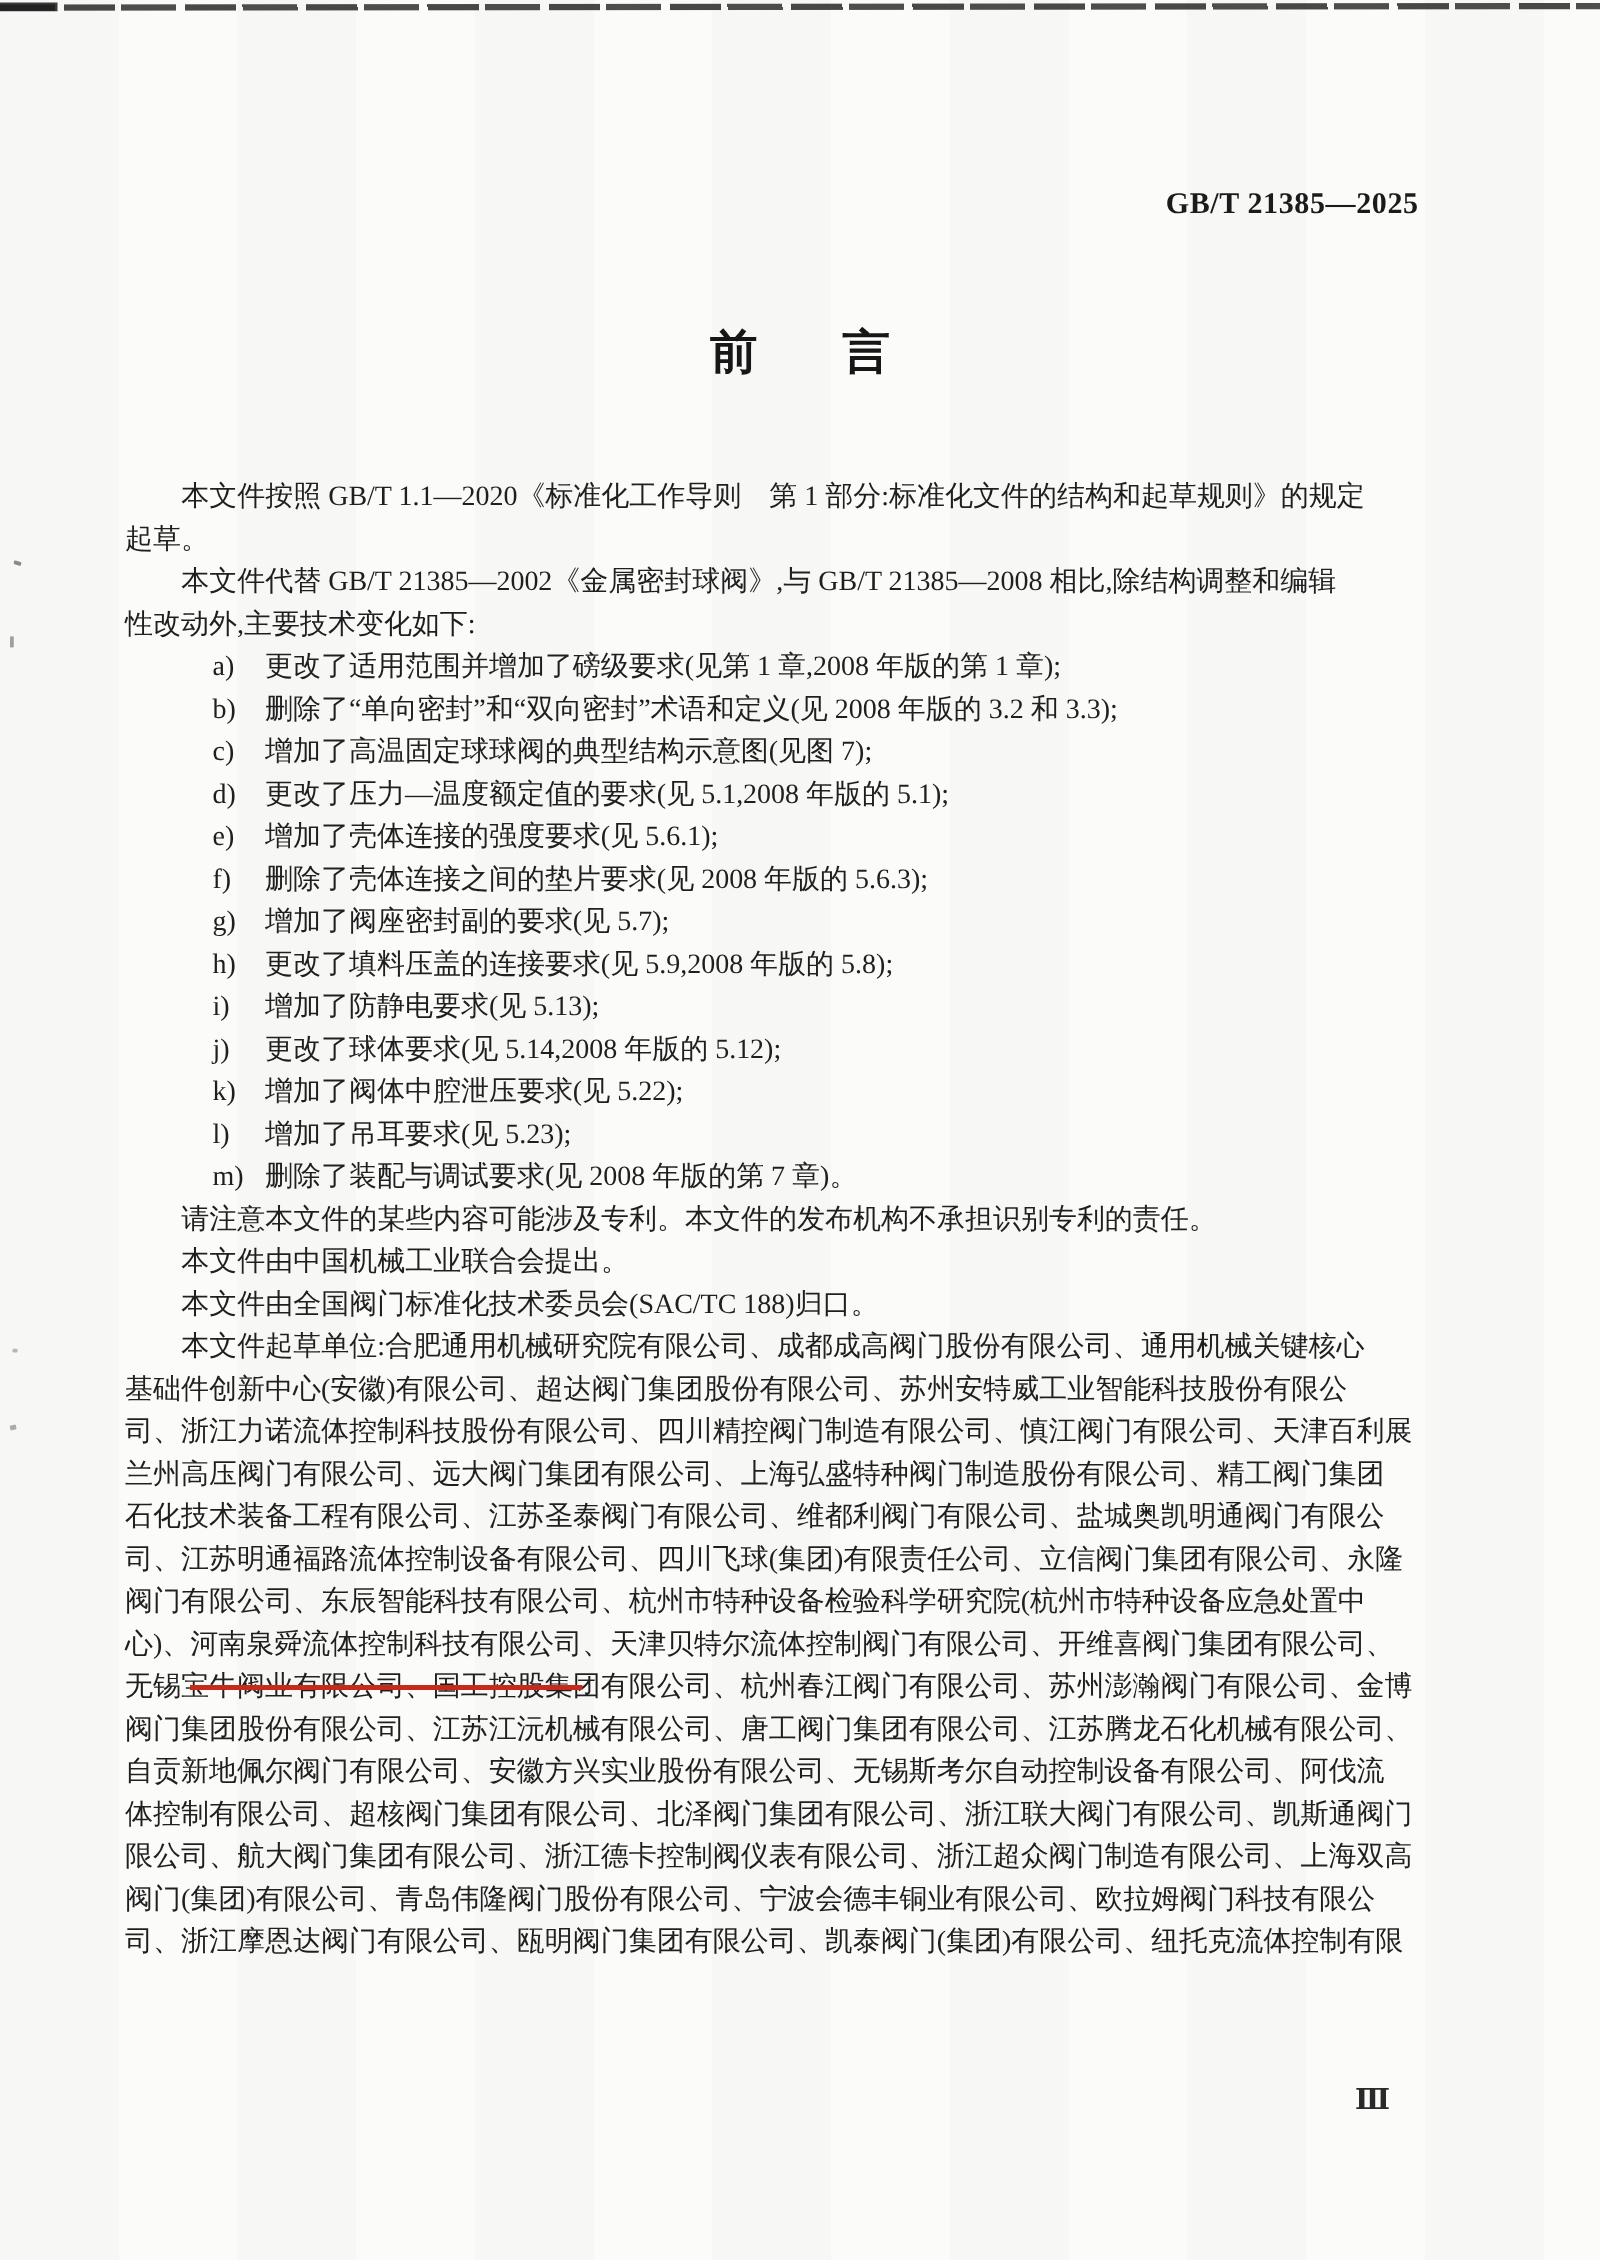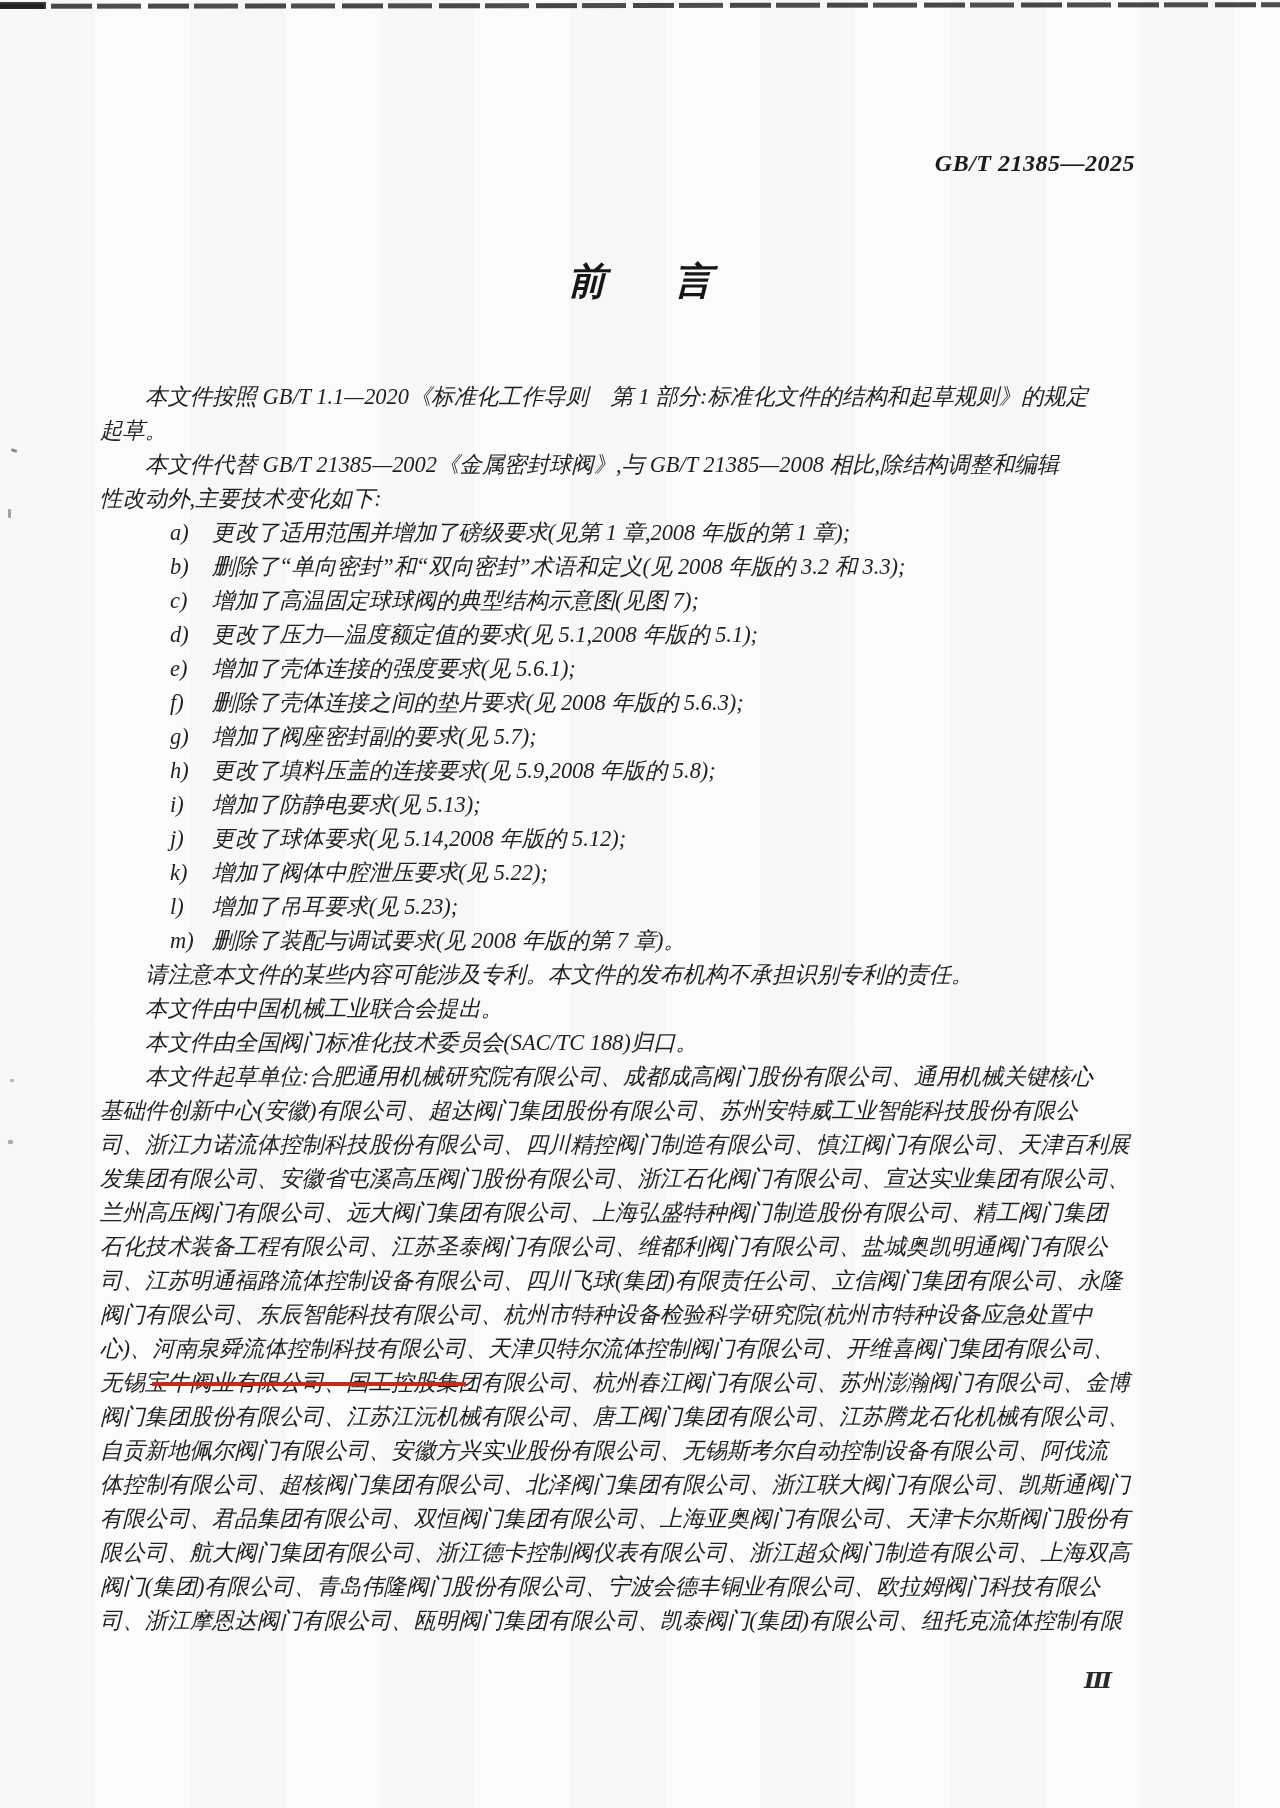--- a/index.html
+++ b/index.html
@@ -6,21 +6,20 @@
   .page{
     position:relative;
     width:1280px;height:1808px;
     margin:0 auto;
     background:
       repeating-linear-gradient(90deg, rgba(0,0,0,0.015) 0 95px, rgba(0,0,0,0) 95px 190px),
       #fbfbfa;
     overflow:hidden;
     font-family:"Liberation Serif","DejaVu Serif",serif;
     color:#212121;
-    font-style:italic;
   }
   .top-edge{
     position:absolute;top:3px;left:0;width:100%;height:5px;
     background:repeating-linear-gradient(90deg,#222 0 44px,transparent 44px 51px,#1b1b1b 51px 92px,transparent 92px 97px);
     opacity:.8;transform:rotate(-0.06deg);
   }
   .top-blob{position:absolute;top:2px;left:0;width:46px;height:7px;background:#1a1a1a;opacity:.85;}
   .speck{position:absolute;background:#8a8a8a;border-radius:1px;}
   .speck.s1{left:11px;top:449px;width:6px;height:3px;transform:rotate(18deg);}
   .speck.s2{left:8px;top:509px;width:3px;height:9px;opacity:.8;}
@@ -96,33 +95,31 @@
     <div class="line change"><span class="chg-label">l)</span><span>增加了吊耳要求(见 5.23);</span></div>
     <div class="line change"><span class="chg-label">m)</span><span>删除了装配与调试要求(见 2008 年版的第 7 章)。</span></div>
 
     <div class="line indent">请注意本文件的某些内容可能涉及专利。本文件的发布机构不承担识别专利的责任。</div>
     <div class="line indent">本文件由中国机械工业联合会提出。</div>
     <div class="line indent">本文件由全国阀门标准化技术委员会(SAC/TC 188)归口。</div>
 
     <div class="line indent">本文件起草单位:合肥通用机械研究院有限公司、成都成高阀门股份有限公司、通用机械关键核心</div>
     <div class="line">基础件创新中心(安徽)有限公司、超达阀门集团股份有限公司、苏州安特威工业智能科技股份有限公</div>
     <div class="line">司、浙江力诺流体控制科技股份有限公司、四川精控阀门制造有限公司、慎江阀门有限公司、天津百利展</div>
-    <div class="line">发集团有限公司、安徽省屯溪高压阀门股份有限公司、浙江石化阀门有限公司、宣达实业集团有限公司、</div>
     <div class="line">兰州高压阀门有限公司、远大阀门集团有限公司、上海弘盛特种阀门制造股份有限公司、精工阀门集团</div>
     <div class="line">石化技术装备工程有限公司、江苏圣泰阀门有限公司、维都利阀门有限公司、盐城奥凯明通阀门有限公</div>
     <div class="line">司、江苏明通福路流体控制设备有限公司、四川飞球(集团)有限责任公司、立信阀门集团有限公司、永隆</div>
     <div class="line">阀门有限公司、东辰智能科技有限公司、杭州市特种设备检验科学研究院(杭州市特种设备应急处置中</div>
 
     <div class="line"><span>心)、</span><span class="underlined-red">河南泉舜流体控制科技有限公司</span><span>、天津贝特尔流体控制阀门有限公司、开维喜阀门集团有限公司、</span></div>
 
     <div class="line">无锡宝牛阀业有限公司、国工控股集团有限公司、杭州春江阀门有限公司、苏州澎瀚阀门有限公司、金博</div>
     <div class="line">阀门集团股份有限公司、江苏江沅机械有限公司、唐工阀门集团有限公司、江苏腾龙石化机械有限公司、</div>
     <div class="line">自贡新地佩尔阀门有限公司、安徽方兴实业股份有限公司、无锡斯考尔自动控制设备有限公司、阿伐流</div>
     <div class="line">体控制有限公司、超核阀门集团有限公司、北泽阀门集团有限公司、浙江联大阀门有限公司、凯斯通阀门</div>
-    <div class="line">有限公司、君品集团有限公司、双恒阀门集团有限公司、上海亚奥阀门有限公司、天津卡尔斯阀门股份有</div>
     <div class="line">限公司、航大阀门集团有限公司、浙江德卡控制阀仪表有限公司、浙江超众阀门制造有限公司、上海双高</div>
     <div class="line">阀门(集团)有限公司、青岛伟隆阀门股份有限公司、宁波会德丰铜业有限公司、欧拉姆阀门科技有限公</div>
     <div class="line">司、浙江摩恩达阀门有限公司、瓯明阀门集团有限公司、凯泰阀门(集团)有限公司、纽托克流体控制有限</div>
 
   </div>
 
   <div class="page-num">Ⅲ</div>
 
 </div>
 

